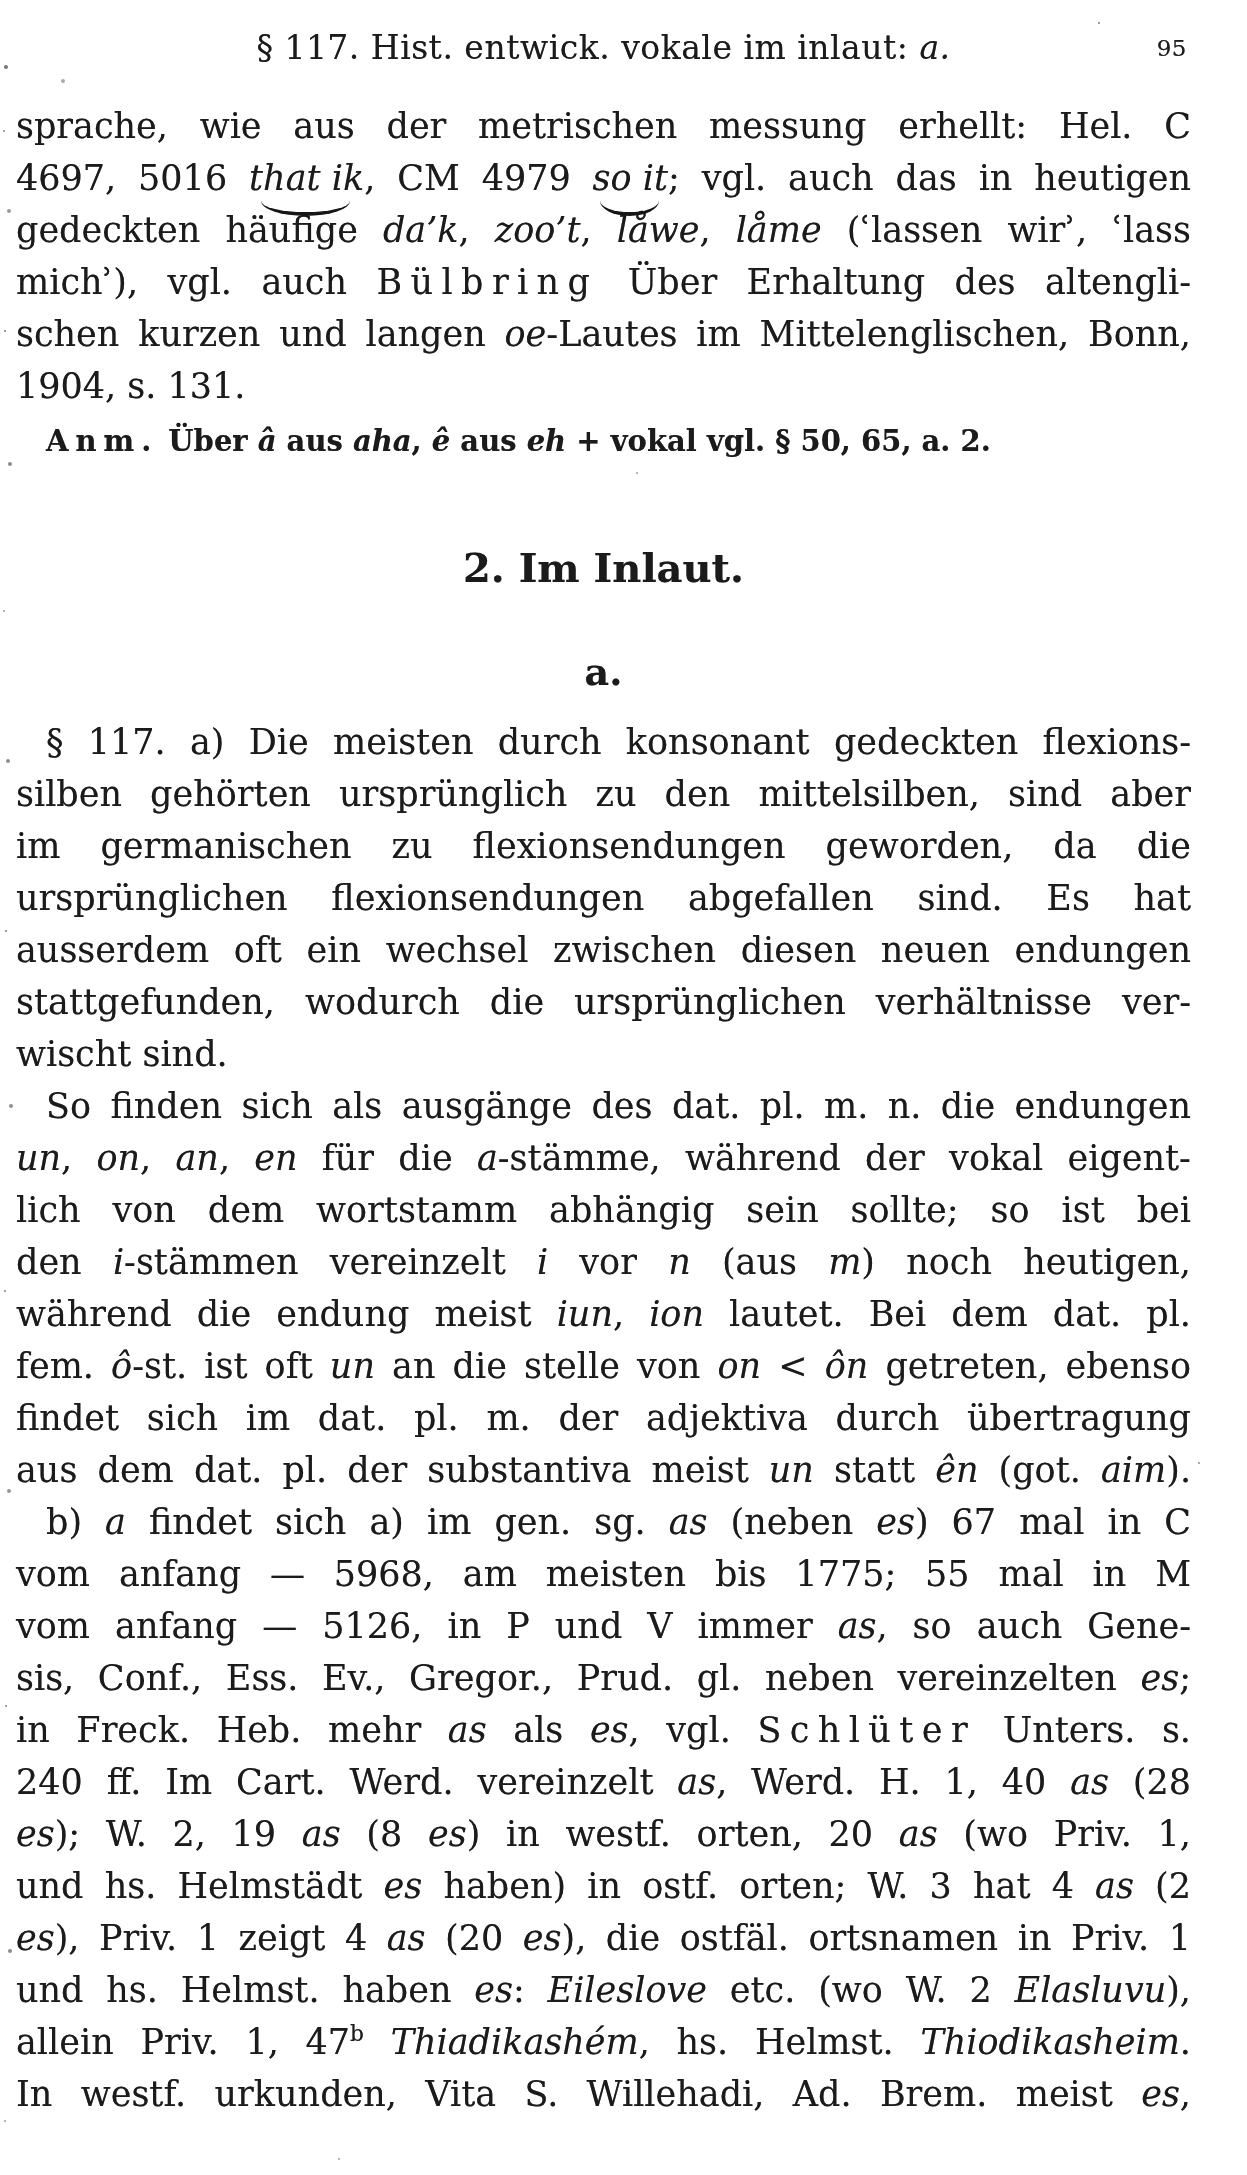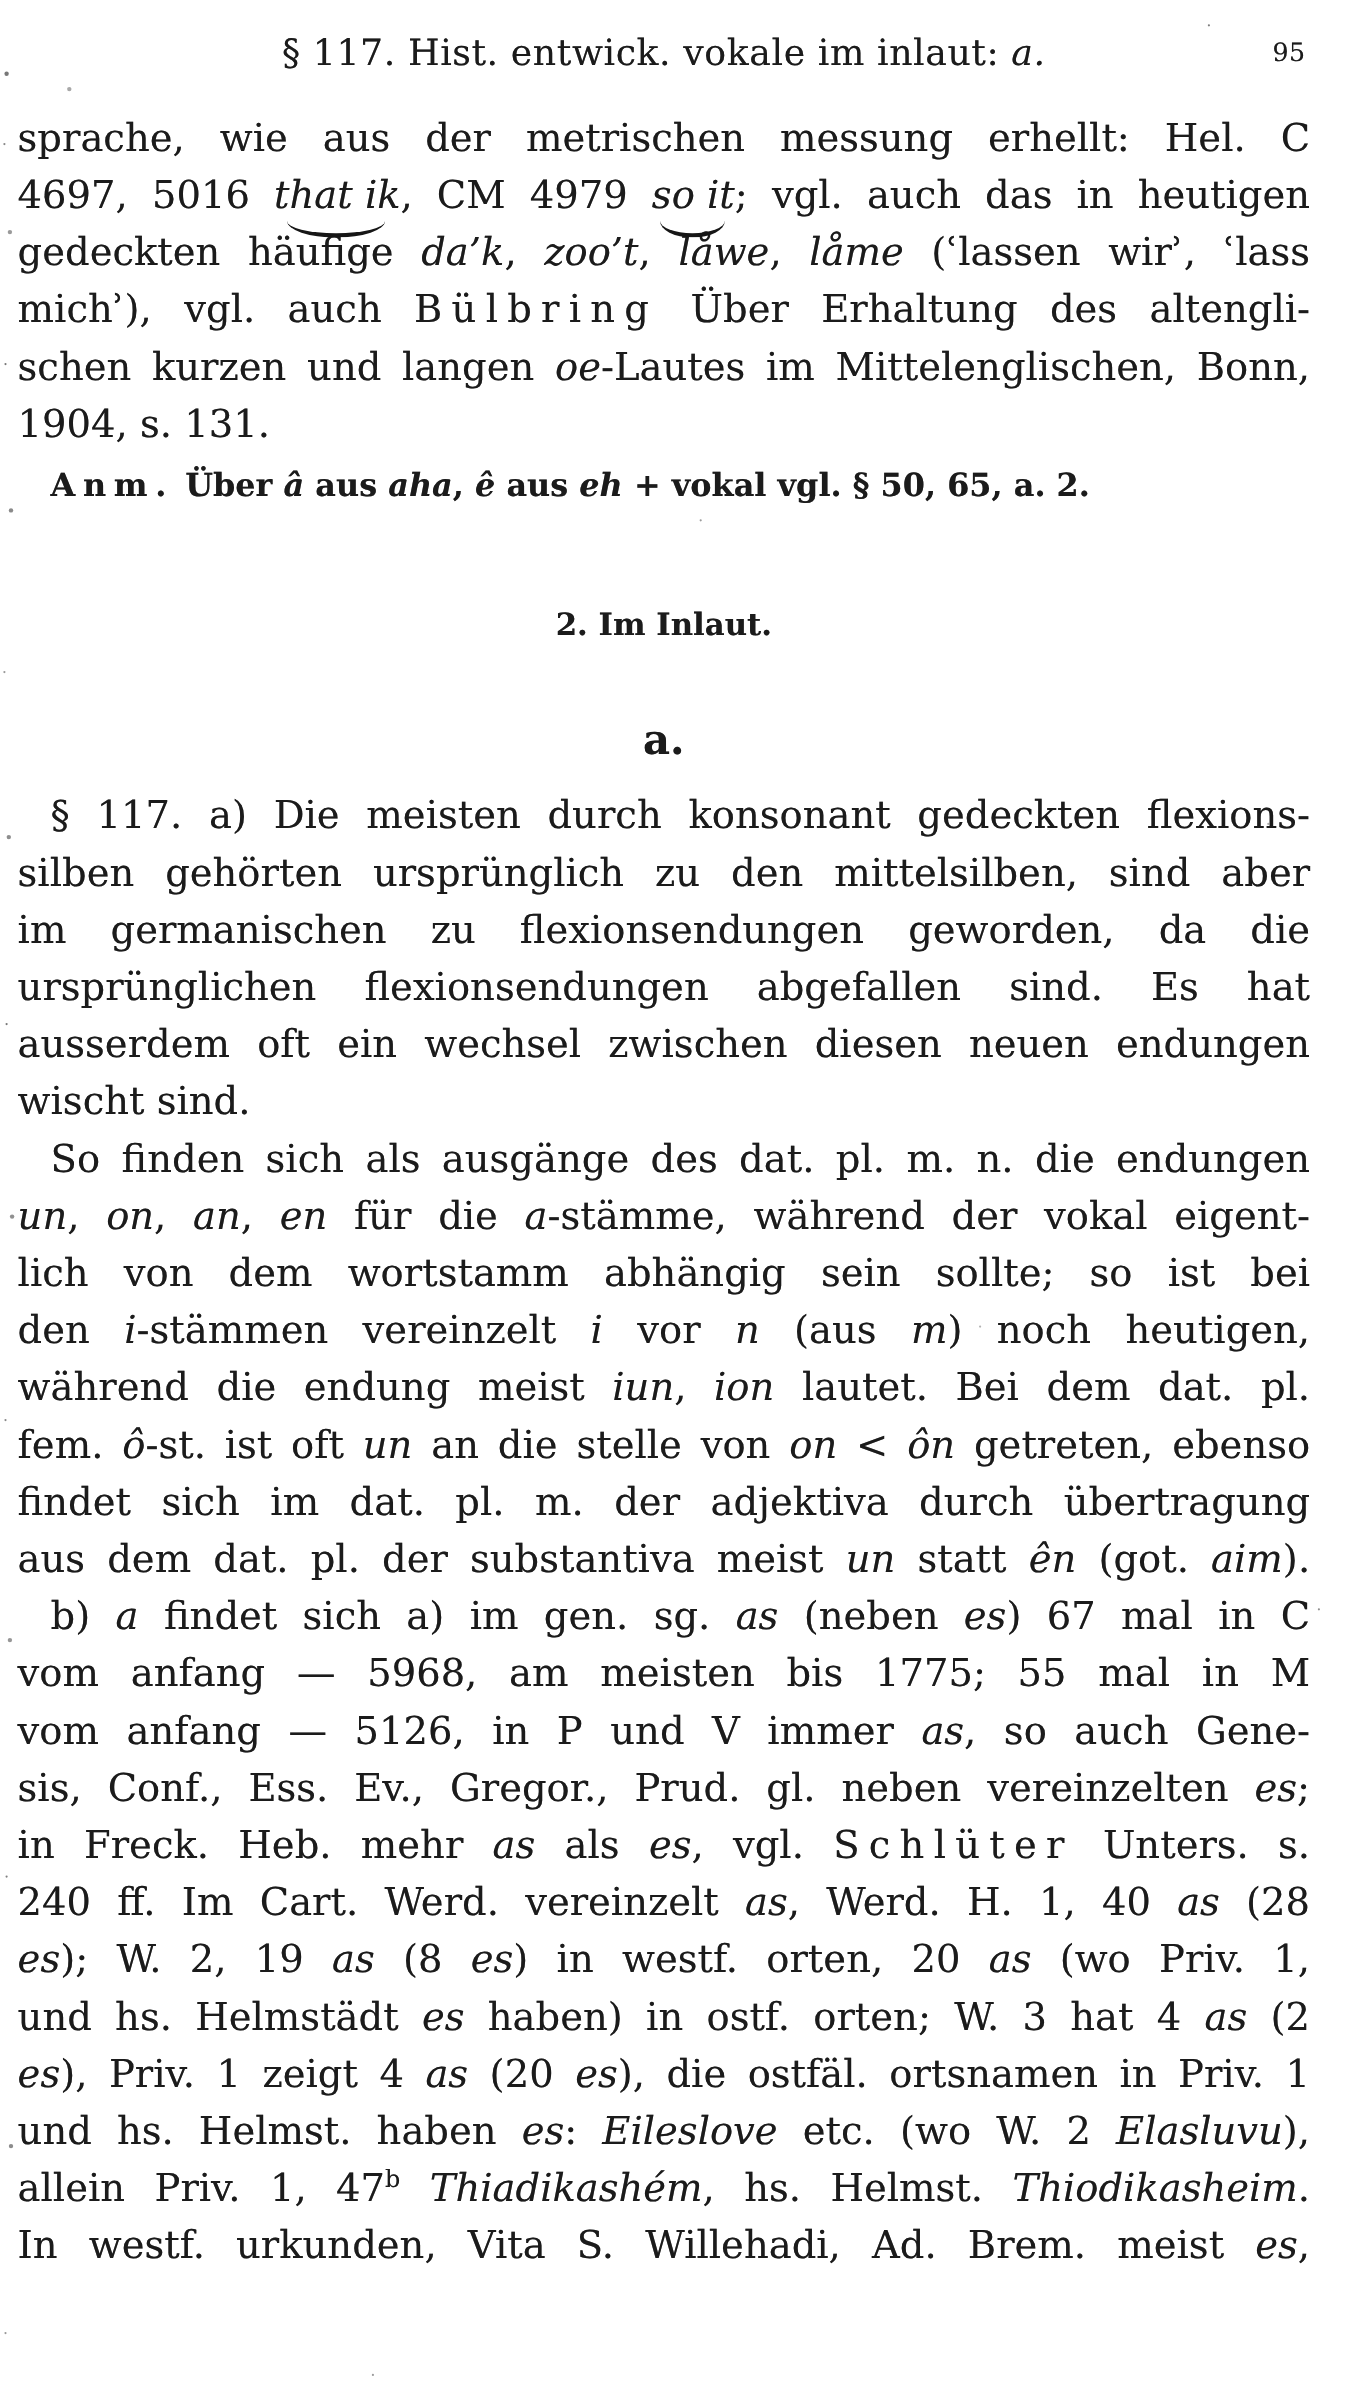--- a/index.html
+++ b/index.html
@@ -46,21 +46,21 @@
     text-align-last:justify;
     white-space:normal;
     min-height:52px;
   }
   .para.anm .line{min-height:42px;font-weight:bold;}
   .line.last{text-align-last:left;}
   .line.indent{padding-left:30px;}
   
   .h-main{
     margin-top:78px;
-    font-size:28px;line-height:56px;
+    font-size:40px;line-height:56px;
     font-weight:bold;text-align:center;
   }
   .h-sub{
     margin-top:50px;
     font-size:38px;line-height:52px;
     font-weight:bold;text-align:center;
   }
   
   i{font-style:italic;}
   .lsp{letter-spacing:.24em;}
@@ -112,20 +112,21 @@
           <div class="line last indent"><span class="lsp">Anm.</span><span> Über </span><i>â</i><span> aus </span><i>aha</i><span>, </span><i>ê</i><span> aus </span><i>eh</i><span> + vokal vgl. § 50, 65, a. 2.</span></div>
         </div>
         <div class="h-main"><span>2. Im Inlaut.</span></div>
         <div class="h-sub"><span>a.</span></div>
         <div class="para p2">
           <div class="line indent"><span>§ 117. a) Die meisten durch konsonant gedeckten flexions-</span></div>
           <div class="line"><span>silben gehörten ursprünglich zu den mittelsilben, sind aber</span></div>
           <div class="line"><span>im germanischen zu flexionsendungen geworden, da die</span></div>
           <div class="line"><span>ursprünglichen flexionsendungen abgefallen sind.  Es hat</span></div>
           <div class="line"><span>ausserdem oft ein wechsel zwischen diesen neuen endungen</span></div>
+          <div class="line"><span>stattgefunden, wodurch die ursprünglichen verhältnisse ver-</span></div>
           <div class="line last"><span>wischt sind.</span></div>
         </div>
         <div class="para p3">
           <div class="line indent"><span>So finden sich als ausgänge des dat. pl. m. n. die endungen</span></div>
           <div class="line"><i>un</i><span>, </span><i>on</i><span>, </span><i>an</i><span>, </span><i>en</i><span> für die </span><i>a</i><span>-stämme, während der vokal eigent-</span></div>
           <div class="line"><span>lich von dem wortstamm abhängig sein sollte; so ist bei</span></div>
           <div class="line"><span>den </span><i>i</i><span>-stämmen vereinzelt </span><i>i</i><span> vor </span><i>n</i><span> (aus </span><i>m</i><span>) noch heutigen,</span></div>
           <div class="line"><span>während die endung meist </span><i>iun</i><span>, </span><i>ion</i><span> lautet.  Bei dem dat. pl.</span></div>
           <div class="line"><span>fem. </span><i>ô</i><span>-st. ist oft </span><i>un</i><span> an die stelle von </span><i>on</i><span> &lt; </span><i>ôn</i><span> getreten, ebenso</span></div>
           <div class="line"><span>findet sich im dat. pl. m. der adjektiva durch übertragung</span></div>

